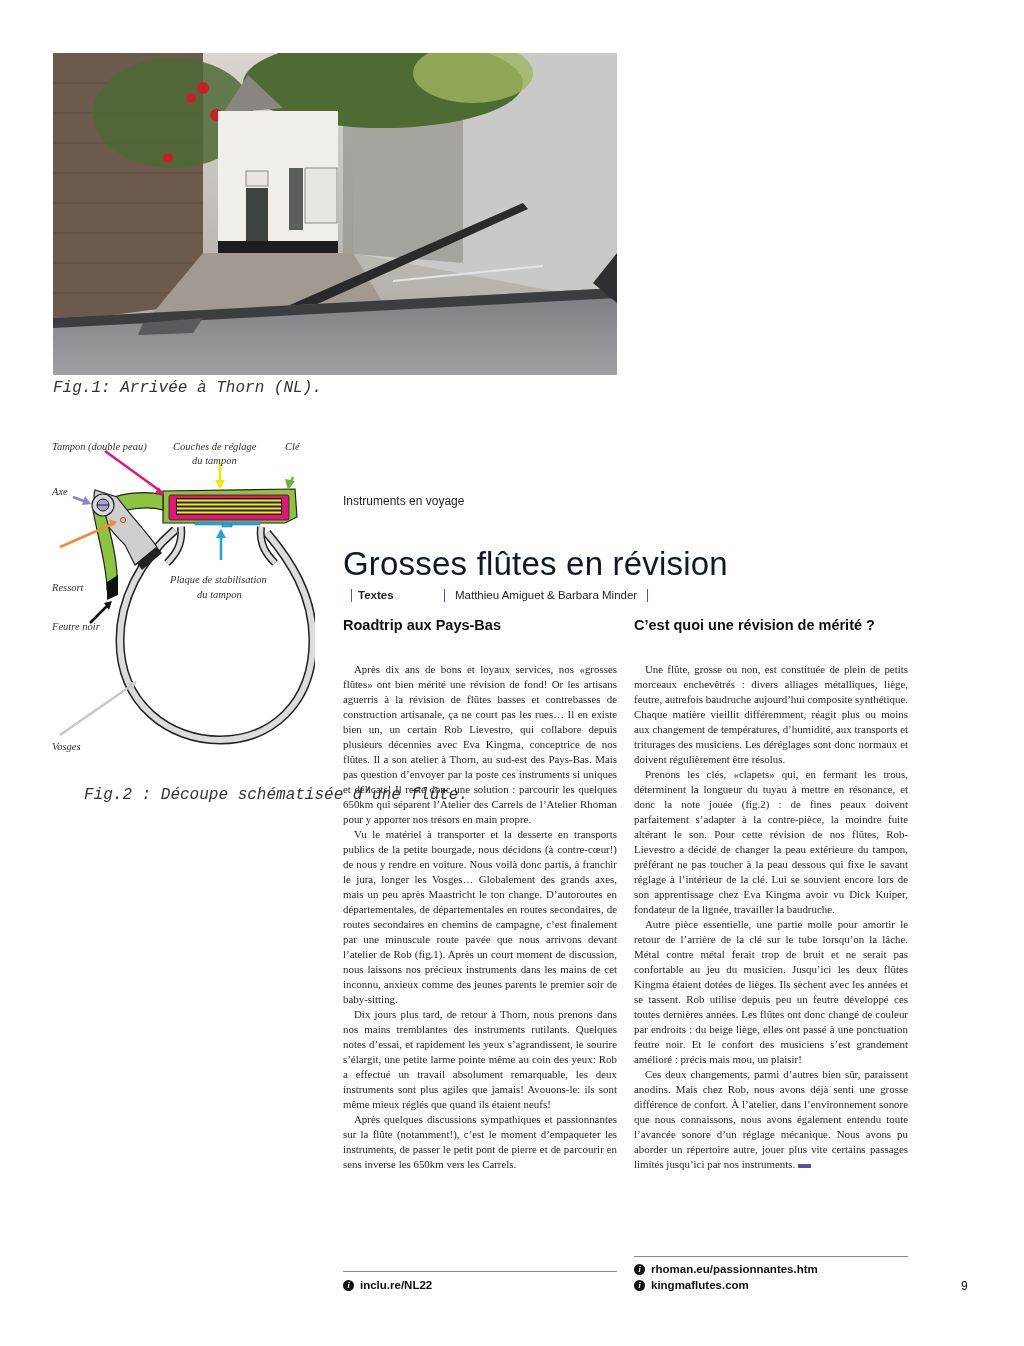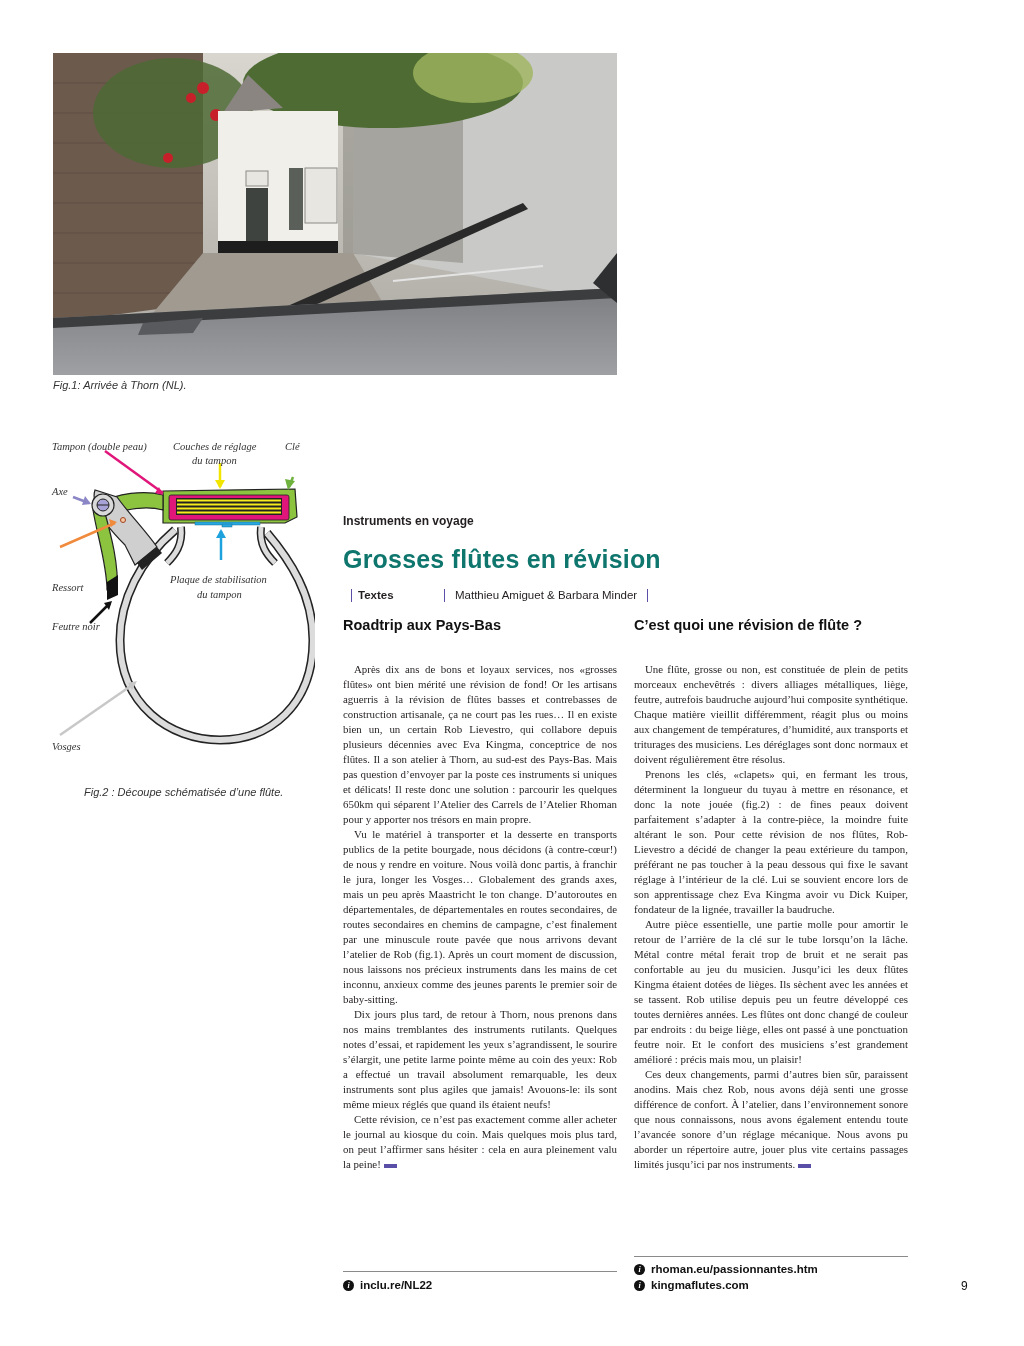--- a/index.html
+++ b/index.html
@@ -1,28 +1,28 @@
 <!DOCTYPE html>
 <html><head>
 <meta charset="utf-8">
 <style>
   * { box-sizing: border-box; margin: 0; padding: 0; }
   html, body { width: 1024px; height: 1346px; background: #ffffff; overflow: hidden; }
   body { position: relative; font-family: "Liberation Serif", serif; color: #231f20; }
 
   .photo { position: absolute; left: 53px; top: 53px; width: 564px; height: 322px; overflow: hidden; background: #b9b8b3; }
-  .caption { position: absolute; font-family: Liberation Sans, sans-serif; font-style: italic; font-size: 11px; color: #333; }
+  .caption { position: absolute; font-family: Liberation Mono, monospace; font-style: italic; font-size: 16px; color: #333; }
   .fig1-cap { left: 53px; top: 379px; }
   .fig2-cap { left: 53px; top: 786px; margin-left: 31px; }
 
   .diagram { position: absolute; left: 45px; top: 435px; width: 270px; height: 320px; }
   .dlabel { position: absolute; font-family: "Liberation Serif", serif; font-style: italic; font-size: 10.5px; color: #333; line-height: 13px; text-align: center; white-space: nowrap; }
 
-  .kicker { position: absolute; left: 343px; top: 514px; font-family: "Liberation Sans", sans-serif; font-size: 12px; color: #231f20; font-weight: bold; }
-  .title { position: absolute; left: 343px; top: 545px; font-family: "Liberation Sans", sans-serif; font-weight: bold; font-size: 25px; color: #0f766e; letter-spacing: 0.2px; }
+  .kicker { position: absolute; left: 343px; top: 494px; font-family: "Liberation Sans", sans-serif; font-size: 12px; color: #231f20; }
+  .title { position: absolute; left: 343px; top: 545px; font-family: "Liberation Sans", sans-serif; font-weight: normal; font-size: 33px; color: #0f172a; letter-spacing: 0.2px; }
   .byline { position: absolute; left: 343px; top: 588px; height: 14px; font-family: "Liberation Sans", sans-serif; font-size: 11.5px; color: #231f20; display: flex; align-items: center; padding-left: 8px; }
   .byline .bar { display: inline-block; width: 1px; height: 13px; background: #5a4fa6; }
   .byline .role { font-weight: bold; margin-left: 6px; width: 86px; }
   .byline .names { margin-left: 10px; margin-right: 10px; }
 
   .col { position: absolute; width: 274px; }
   .col-left { left: 343px; top: 617px; }
   .col-right { left: 634px; top: 617px; }
   .col h2 { font-family: "Liberation Sans", sans-serif; font-weight: bold; font-size: 14.5px; color: #111; margin-bottom: 29px; white-space: nowrap; }
   .col p { font-family: "Liberation Serif", serif; font-size: 10.9px; line-height: 15px; text-align: justify; text-indent: 11px; hyphens: auto; color: #231f20; }
@@ -181,25 +181,25 @@
   <span class="bar"></span>
   <span class="names">Matthieu Amiguet &amp; Barbara Minder</span>
   <span class="bar"></span>
 </div>
 
 <div class="col col-left">
   <h2>Roadtrip aux Pays-Bas</h2>
   <p>Après dix ans de bons et loyaux services, nos «grosses flûtes» ont bien mérité une révision de fond! Or les artisans aguerris à la révision de flûtes basses et contrebasses de construction artisanale, ça ne court pas les rues… Il en existe bien un, un certain Rob Lievestro, qui collabore depuis plusieurs décennies avec Eva Kingma, conceptrice de nos flûtes. Il a son atelier à Thorn, au sud-est des Pays-Bas. Mais pas question d’envoyer par la poste ces instruments si uniques et délicats! Il reste donc une solution : parcourir les quelques 650km qui séparent l’Atelier des Carrels de l’Atelier Rhoman pour y apporter nos trésors en main propre.</p>
   <p>Vu le matériel à transporter et la desserte en transports publics de la petite bourgade, nous décidons (à contre-cœur!) de nous y rendre en voiture. Nous voilà donc partis, à franchir le jura, longer les Vosges… Globalement des grands axes, mais un peu après Maastricht le ton change. D’autoroutes en départementales, de départementales en routes secondaires, de routes secondaires en chemins de campagne, c’est finalement par une minuscule route pavée que nous arrivons devant l’atelier de Rob (fig.1). Après un court moment de discussion, nous laissons nos précieux instruments dans les mains de cet inconnu, anxieux comme des jeunes parents le premier soir de baby-sitting.</p>
   <p>Dix jours plus tard, de retour à Thorn, nous prenons dans nos mains tremblantes des instruments rutilants. Quelques notes d’essai, et rapidement les yeux s’agrandissent, le sourire s’élargit, une petite larme pointe même au coin des yeux: Rob a effectué un travail absolument remarquable, les deux instruments sont plus agiles que jamais! Avouons-le: ils sont même mieux réglés que quand ils étaient neufs!</p>
-  <p><span>Cette révision, ce n’est pas exactement comme aller acheter le journal au kiosque du coin. Mais quelques mois plus tard, on peut l’affirmer sans hésiter : cela en aura pleinement valu la peine!</span><span class="endmark"></span></p>
+  <p>Après quelques discussions sympathiques et passionnantes sur la flûte (notamment!), c’est le moment d’empaqueter les instruments, de passer le petit pont de pierre et de parcourir en sens inverse les 650km vers les Carrels.</p>
 </div>
 
 <div class="col col-right">
-  <h2>C’est quoi une révision de flûte ?</h2>
+  <h2>C’est quoi une révision de mérité ?</h2>
   <p>Une flûte, grosse ou non, est constituée de plein de petits morceaux enchevêtrés : divers alliages métalliques, liège, feutre, autrefois baudruche aujourd’hui composite synthétique. Chaque matière vieillit différemment, réagit plus ou moins aux changement de températures, d’humidité, aux transports et triturages des musiciens. Les déréglages sont donc normaux et doivent régulièrement être résolus.</p>
   <p>Prenons les clés, «clapets» qui, en fermant les trous, déterminent la longueur du tuyau à mettre en résonance, et donc la note jouée (fig.2) : de fines peaux doivent parfaitement s’adapter à la contre-pièce, la moindre fuite altérant le son. Pour cette révision de nos flûtes, Rob-Lievestro a décidé de changer la peau extérieure du tampon, préférant ne pas toucher à la peau dessous qui fixe le savant réglage à l’intérieur de la clé. Lui se souvient encore lors de son apprentissage chez Eva Kingma avoir vu Dick Kuiper, fondateur de la lignée, travailler la baudruche.</p>
   <p>Autre pièce essentielle, une partie molle pour amortir le retour de l’arrière de la clé sur le tube lorsqu’on la lâche. Métal contre métal ferait trop de bruit et ne serait pas confortable au jeu du musicien. Jusqu’ici les deux flûtes Kingma étaient dotées de lièges. Ils sèchent avec les années et se tassent. Rob utilise depuis peu un feutre développé ces toutes dernières années. Les flûtes ont donc changé de couleur par endroits : du beige liège, elles ont passé à une ponctuation feutre noir. Et le confort des musiciens s’est grandement amélioré : précis mais mou, un plaisir!</p>
   <p><span>Ces deux changements, parmi d’autres bien sûr, paraissent anodins. Mais chez Rob, nous avons déjà senti une grosse différence de confort. À l’atelier, dans l’environnement sonore que nous connaissons, nous avons également entendu toute l’avancée sonore d’un réglage mécanique. Nous avons pu aborder un répertoire autre, jouer plus vite certains passages limités jusqu’ici par nos instruments.</span><span class="endmark"></span></p>
 </div>
 
 <div class="rule rule-left"></div>
 <div class="rule rule-right"></div>
 
 <div class="link link-left">

